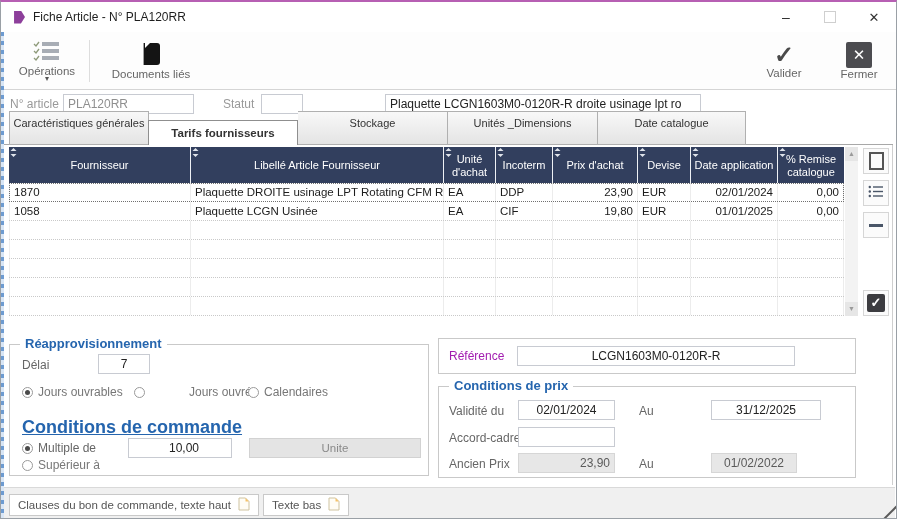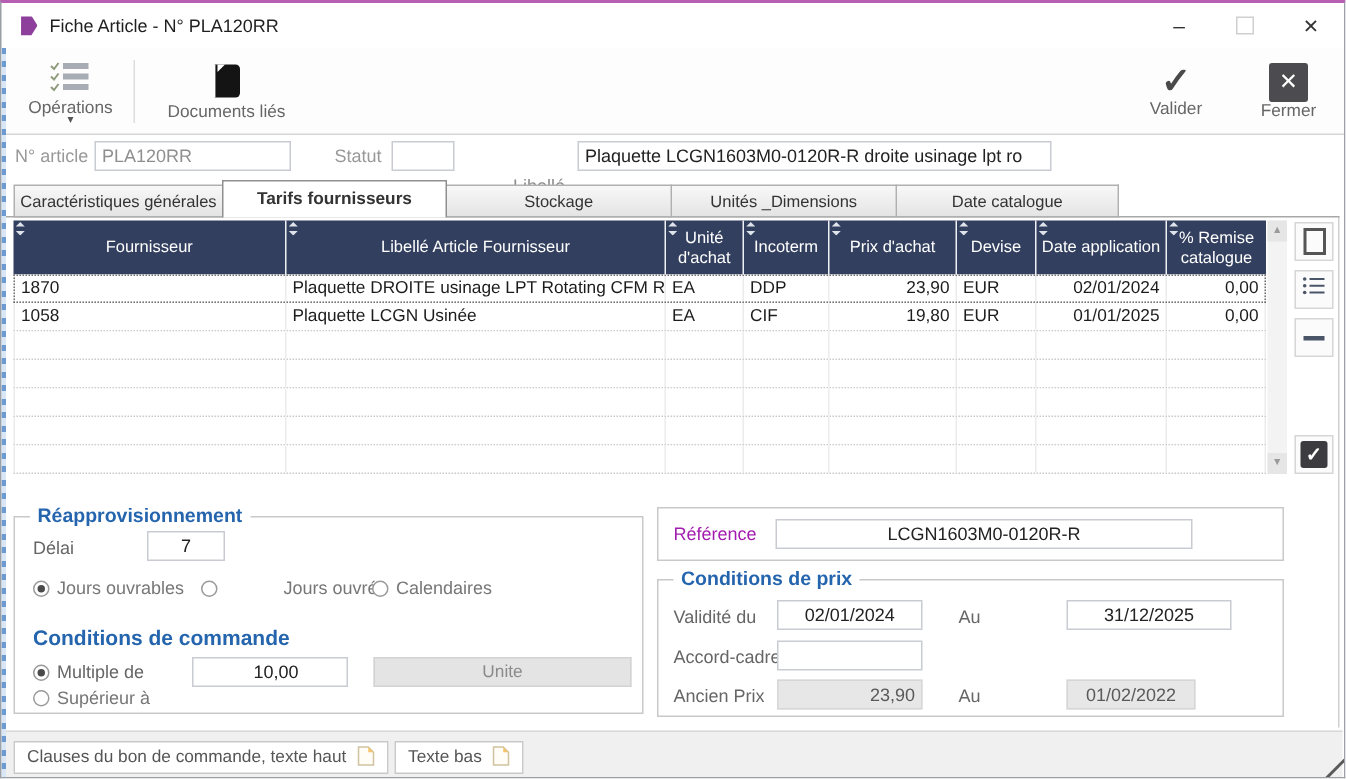--- a/index.html
+++ b/index.html
@@ -41,21 +41,21 @@
     font:12px "Liberation Sans",sans-serif;padding:0 4px;color:#222;outline:none;position:absolute;}
   .inp-gray-text{color:#8f8f8f;}
   .inp-disabled{background:#e7e7e7;color:#5a5a5a;border-color:#d6d6d6;}
   .inp-center{text-align:center;}
   .inp-right{text-align:right;}
 
   
   .tabline{position:absolute;top:142px;left:3px;width:889px;border-top:1px solid #a8a8a8;z-index:1;}
   .page-right{position:absolute;top:142px;left:891px;height:341px;border-left:1px solid #cfcfcf;}
   .tabs{position:absolute;top:118px;left:8px;display:flex;align-items:flex-end;height:25px;z-index:3;}
-  .tab{height:22px;line-height:22px;text-align:center;font-size:11px;color:#333;
+  .tab{height:34px;line-height:22px;text-align:center;font-size:11px;color:#333;
     background:linear-gradient(#f8f8f8,#e4e4e4);border:1px solid #b0b0b0;border-left:none;
     box-sizing:border-box;overflow:hidden;white-space:nowrap;cursor:default;}
   .tab:first-child{border-left:1px solid #b0b0b0;}
   .tab.active{height:25px;line-height:25px;background:#fff;font-weight:bold;font-size:11.5px;
     border:1px solid #8f8f8f;border-bottom:none;margin-left:-1px;z-index:4;position:relative;}
   .t0{width:140px;}.t1{width:150px;}.t2{width:150px;}.t3{width:150px;}.t4{width:148px;}
 
   
   .table{position:absolute;top:145px;left:8px;width:835px;z-index:2;}
   .thead{display:flex;height:36px;background:#323f5e;}
@@ -82,21 +82,21 @@
     display:flex;align-items:center;justify-content:center;box-sizing:border-box;cursor:default;}
   .sq-icon{width:11px;height:14px;border:2px solid #555;}
   .dash-icon{width:14px;height:3px;background:#4a5668;}
   .cb-icon{width:18px;height:18px;background:#3c3c40;border-radius:2px;color:#fff;font-size:13px;
     line-height:18px;text-align:center;font-weight:bold;}
 
   
   .gbox{position:absolute;border:1px solid #c9c9c9;background:#fff;box-sizing:border-box;}
   .legend{position:absolute;top:-9px;left:10px;background:#fff;padding:0 5px;color:#2565ae;
     font-weight:bold;font-size:13px;white-space:nowrap;}
-  .sub-head{position:absolute;color:#2565ae;font-weight:bold;font-size:14px;}
+  .sub-head{position:absolute;color:#2565ae;font-weight:bold;font-size:18px;text-decoration:underline;}
   #box-reappro{top:342px;left:8px;width:420px;height:132px;}
   #box-ref{top:336px;left:437px;width:418px;height:36px;}
   #box-prix{top:384px;left:437px;width:418px;height:92px;}
   .radio-item{position:absolute;display:flex;align-items:center;gap:5px;font-size:12px;color:#777;cursor:default;}
   .radio{width:11px;height:11px;border:1px solid #9a9a9a;border-radius:50%;position:relative;
     background:#fff;flex:none;box-sizing:border-box;}
   .radio.on::after{content:"";position:absolute;left:2px;top:2px;right:2px;bottom:2px;
     background:#4a4a4a;border-radius:50%;}
   .gbtn{position:absolute;background:#e4e4e4;border:1px solid #d2d2d2;color:#8a8a8a;font-size:11.5px;
     text-align:center;line-height:18px;height:20px;box-sizing:border-box;cursor:default;margin-left:33px;}

